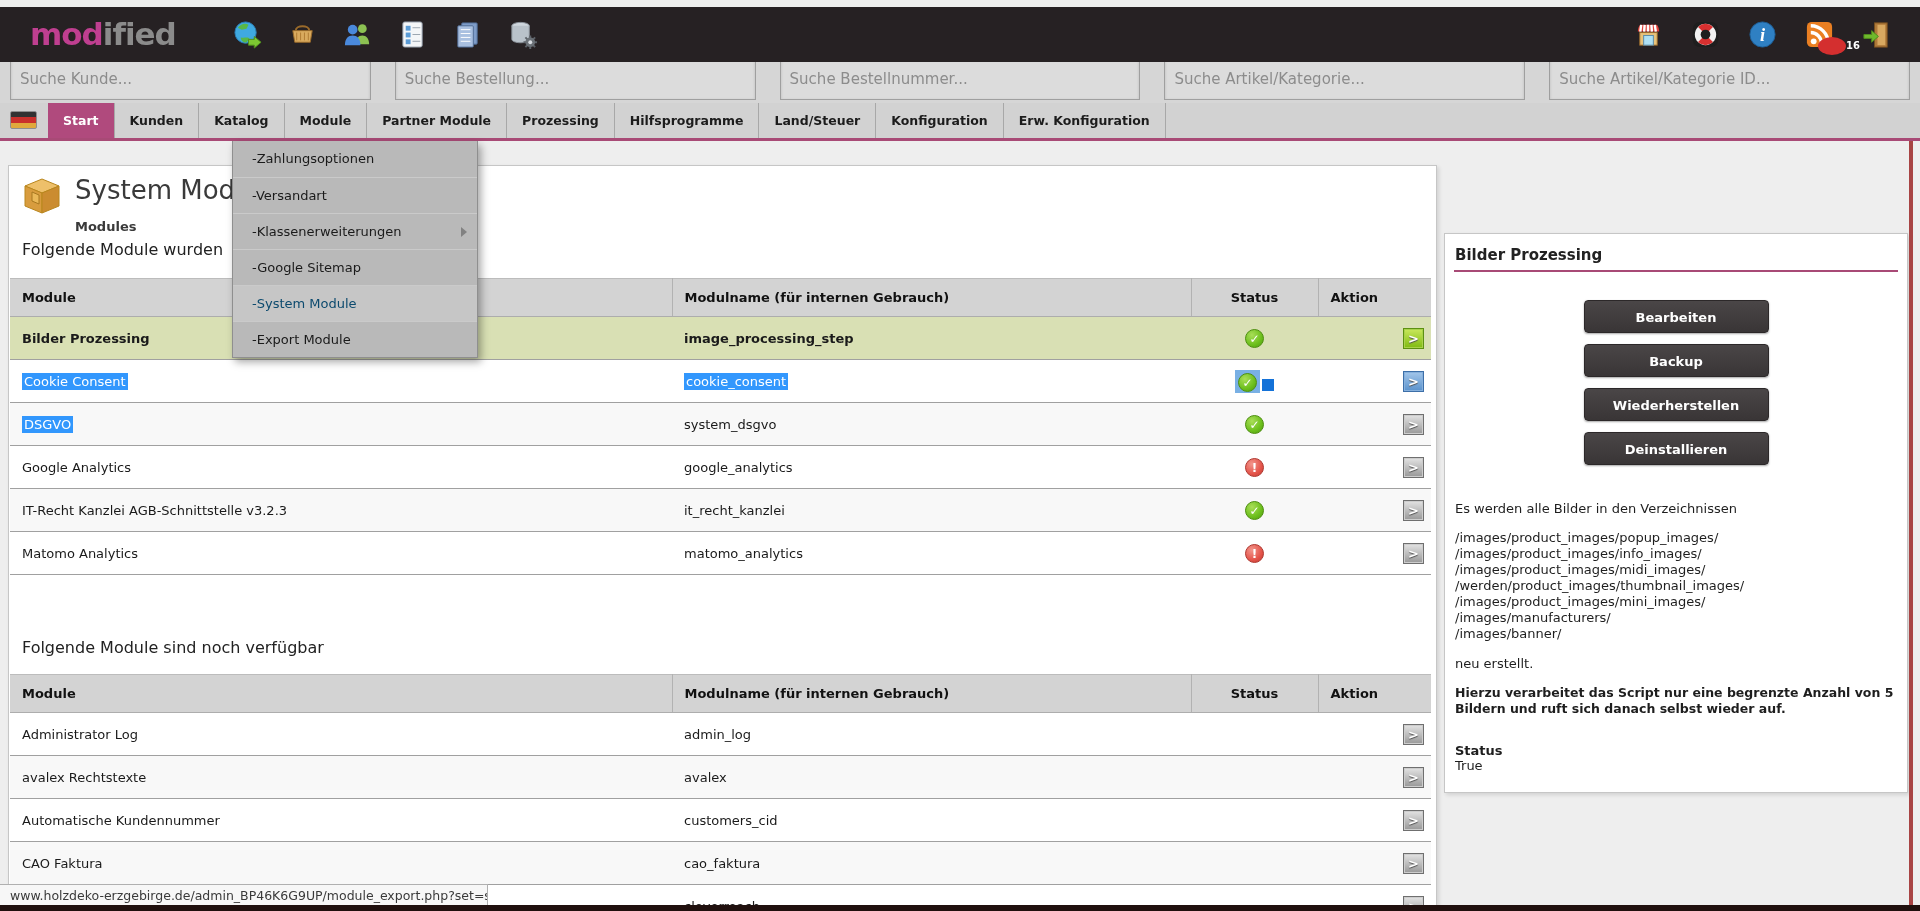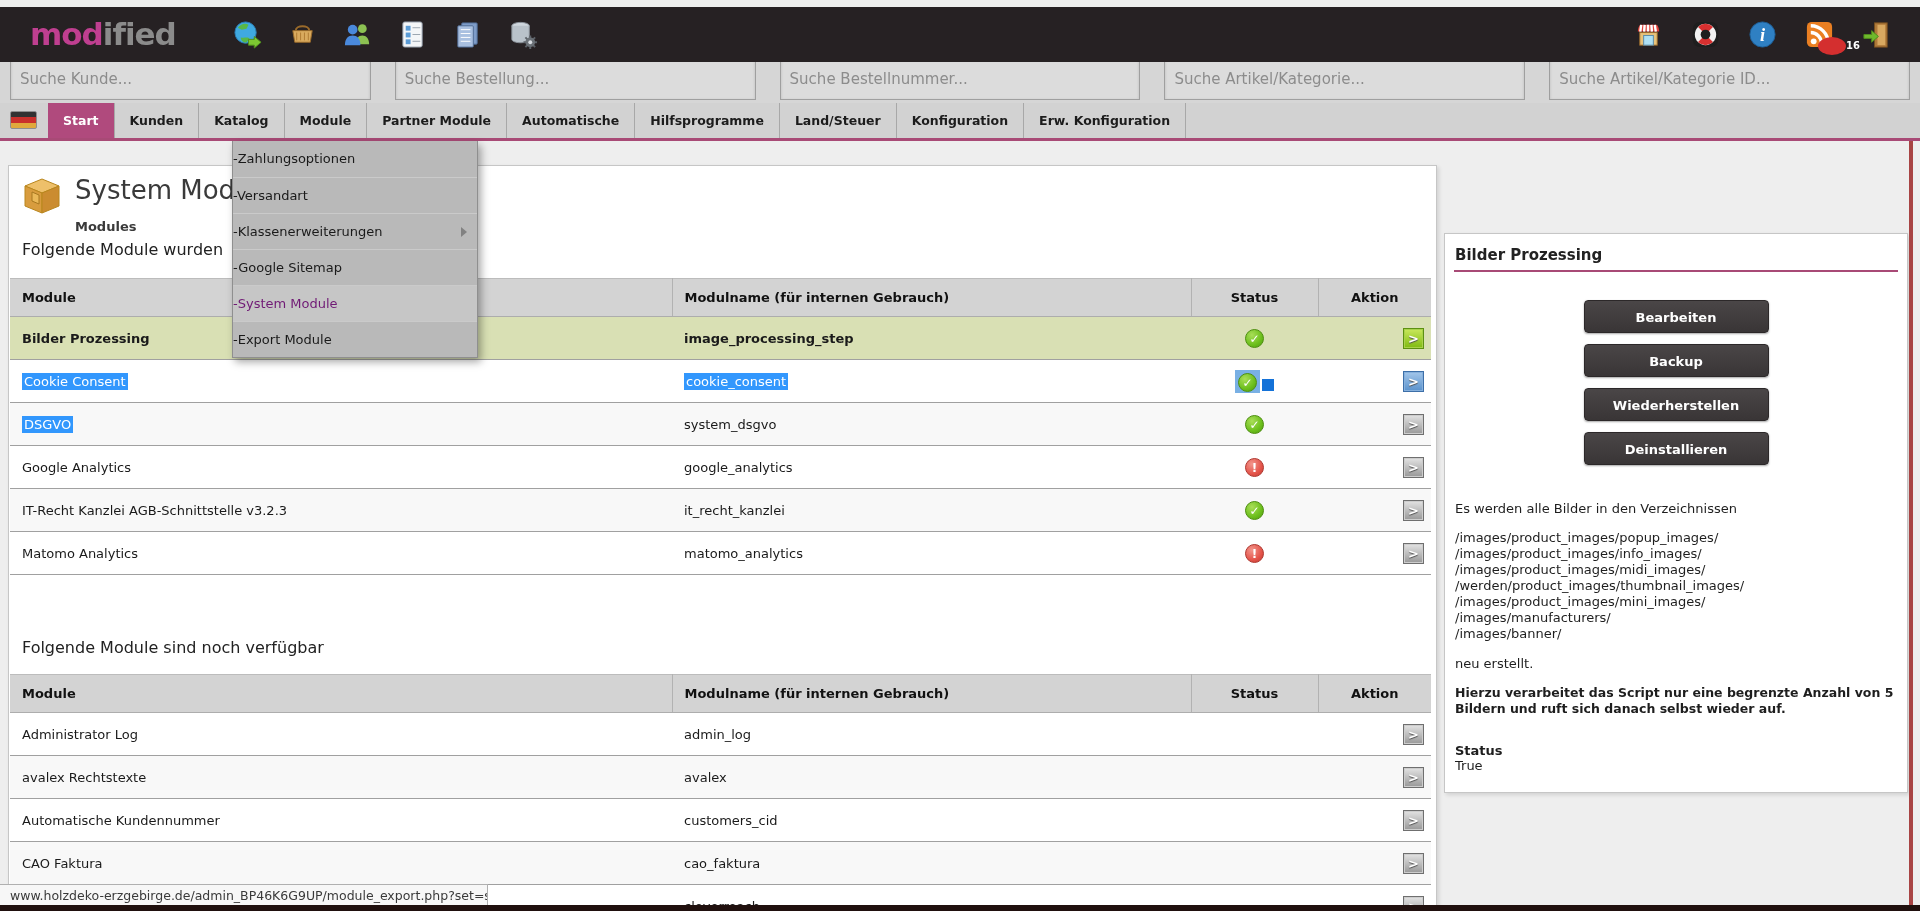--- a/index.html
+++ b/index.html
@@ -30,43 +30,43 @@
   .navbar { position:absolute; left:0; top:103px; width:1920px; height:35px; background:#d2d2d2; display:flex; align-items:stretch; }
   .flag { width:27px; height:18px; margin:8px 11px 0 10px; border:1px solid #8f8f8f; border-radius:2px;
     background:linear-gradient(#323232 0 34%, #c9302c 34% 67%, #e0a93c 67% 100%); cursor:pointer; }
   .tab { line-height:35px; padding:0 15px; font-weight:bold; font-size:12.5px; color:#1c1c1c;
     border-right:1px solid #a8a8a8; cursor:pointer; white-space:nowrap; }
   .tab.active { background:#b04a7d; color:#ffffff; }
   .nav-underline { position:absolute; left:0; top:138px; width:1920px; height:3px; background:#a84a76; z-index:15; }
   
   .menu { position:absolute; left:232px; top:141px; width:246px; background:#b9b9b9;
     border:1px solid #8f8f8f; border-top:none; box-shadow:3px 4px 8px rgba(0,0,0,0.35); z-index:50; }
-  .mi { height:36px; line-height:36px; padding-left:0; font-size:13px; color:#1a1a1a;
+  .mi { height:36px; line-height:36px; padding-left:19px; font-size:13px; color:#1a1a1a;
     border-top:1px solid #cacaca; position:relative; cursor:pointer; }
   .mi:first-child { border-top:none; }
-  .mi.hl { background:#c6c6c6; color:#701a75; }
+  .mi.hl { background:#c6c6c6; color:#0c4a6e; }
   .sub-arrow { position:absolute; right:10px; top:13px; width:0; height:0;
     border-left:6px solid #6f6f6f; border-top:5px solid transparent; border-bottom:5px solid transparent; opacity:.75; }
   
   .main-panel { position:absolute; left:8px; top:165px; width:1429px; height:760px; background:#fff;
     border:1px solid #c6c6c6; box-shadow:2px 2px 4px rgba(0,0,0,0.12); z-index:5; }
   .page-head { position:absolute; left:10px; top:9px; display:flex; gap:10px; align-items:flex-start; }
   .page-head svg { width:46px; height:42px; }
   .pg-title { font-size:26px; color:#3a3a3a; line-height:30px; }
   .pg-sub { font-size:13px; font-weight:bold; color:#3a3a3a; margin-top:14px; }
   .intro1 { position:absolute; left:13px; top:74px; font-size:16px; color:#222; }
   .h2 { position:absolute; left:13px; top:472px; font-size:16px; color:#222; }
   .tblwrap1 { position:absolute; left:1px; top:112px; width:1422px; }
   .tblwrap2 { position:absolute; left:1px; top:508px; width:1422px; }
   table { border-collapse:collapse; table-layout:fixed; width:1421px; font-size:13px; }
   col.c1{width:662px;} col.c2{width:519px;} col.c3{width:127px;} col.c4{width:113px;}
   thead th { height:38px; background:#d3d3d3; text-align:left; padding:0 12px; font-size:13px; color:#111;
     border-right:1px solid #b2b2b2; border-top:1px solid #bcbcbc; border-bottom:1px solid #adadad; }
   thead th:last-child { border-right:none; }
-  thead th.tc { text-align:center; } thead th.tr { text-align:center; }
+  thead th.tc { text-align:center; } thead th.tr { text-align:left; }
   tbody td { height:43px; padding:0 12px; border-bottom:1px solid #a0a0a0; color:#1a1a1a; }
   tbody tr:nth-child(odd) { background:#f8f8f8; }
   tbody tr:nth-child(even) { background:#ffffff; }
   .tbl2 tbody tr:nth-child(odd) { background:#ffffff; }
   .tbl2 tbody tr:nth-child(even) { background:#f8f8f8; }
   tbody tr.selrow { background:#d9e0b4 !important; font-weight:bold; }
   td.tc { text-align:center; } td.tr { text-align:right; padding-right:7px; }
   
   .st { display:inline-block; width:19px; height:19px; border-radius:50%; color:#fff; font-weight:bold;
     font-size:12px; line-height:19px; text-align:center; vertical-align:middle; }
@@ -212,21 +212,21 @@
   <input type="text" placeholder="Suche Artikel/Kategorie ID..." style="">
 </div>
 
 <div class="navbar">
   <span class="flag"></span>
   <div class="tab active">Start</div>
   <div class="tab">Kunden</div>
   <div class="tab">Katalog</div>
   <div class="tab">Module</div>
   <div class="tab">Partner Module</div>
-  <div class="tab">Automatische</div>
+  <div class="tab">Prozessing</div>
   <div class="tab">Hilfsprogramme</div>
   <div class="tab">Land/Steuer</div>
   <div class="tab">Konfiguration</div>
   <div class="tab">Erw. Konfiguration</div>
 </div>
 <div class="nav-underline"></div>
 
 <div class="menu">
   <div class="mi">-Zahlungsoptionen</div>
   <div class="mi">-Versandart</div>

